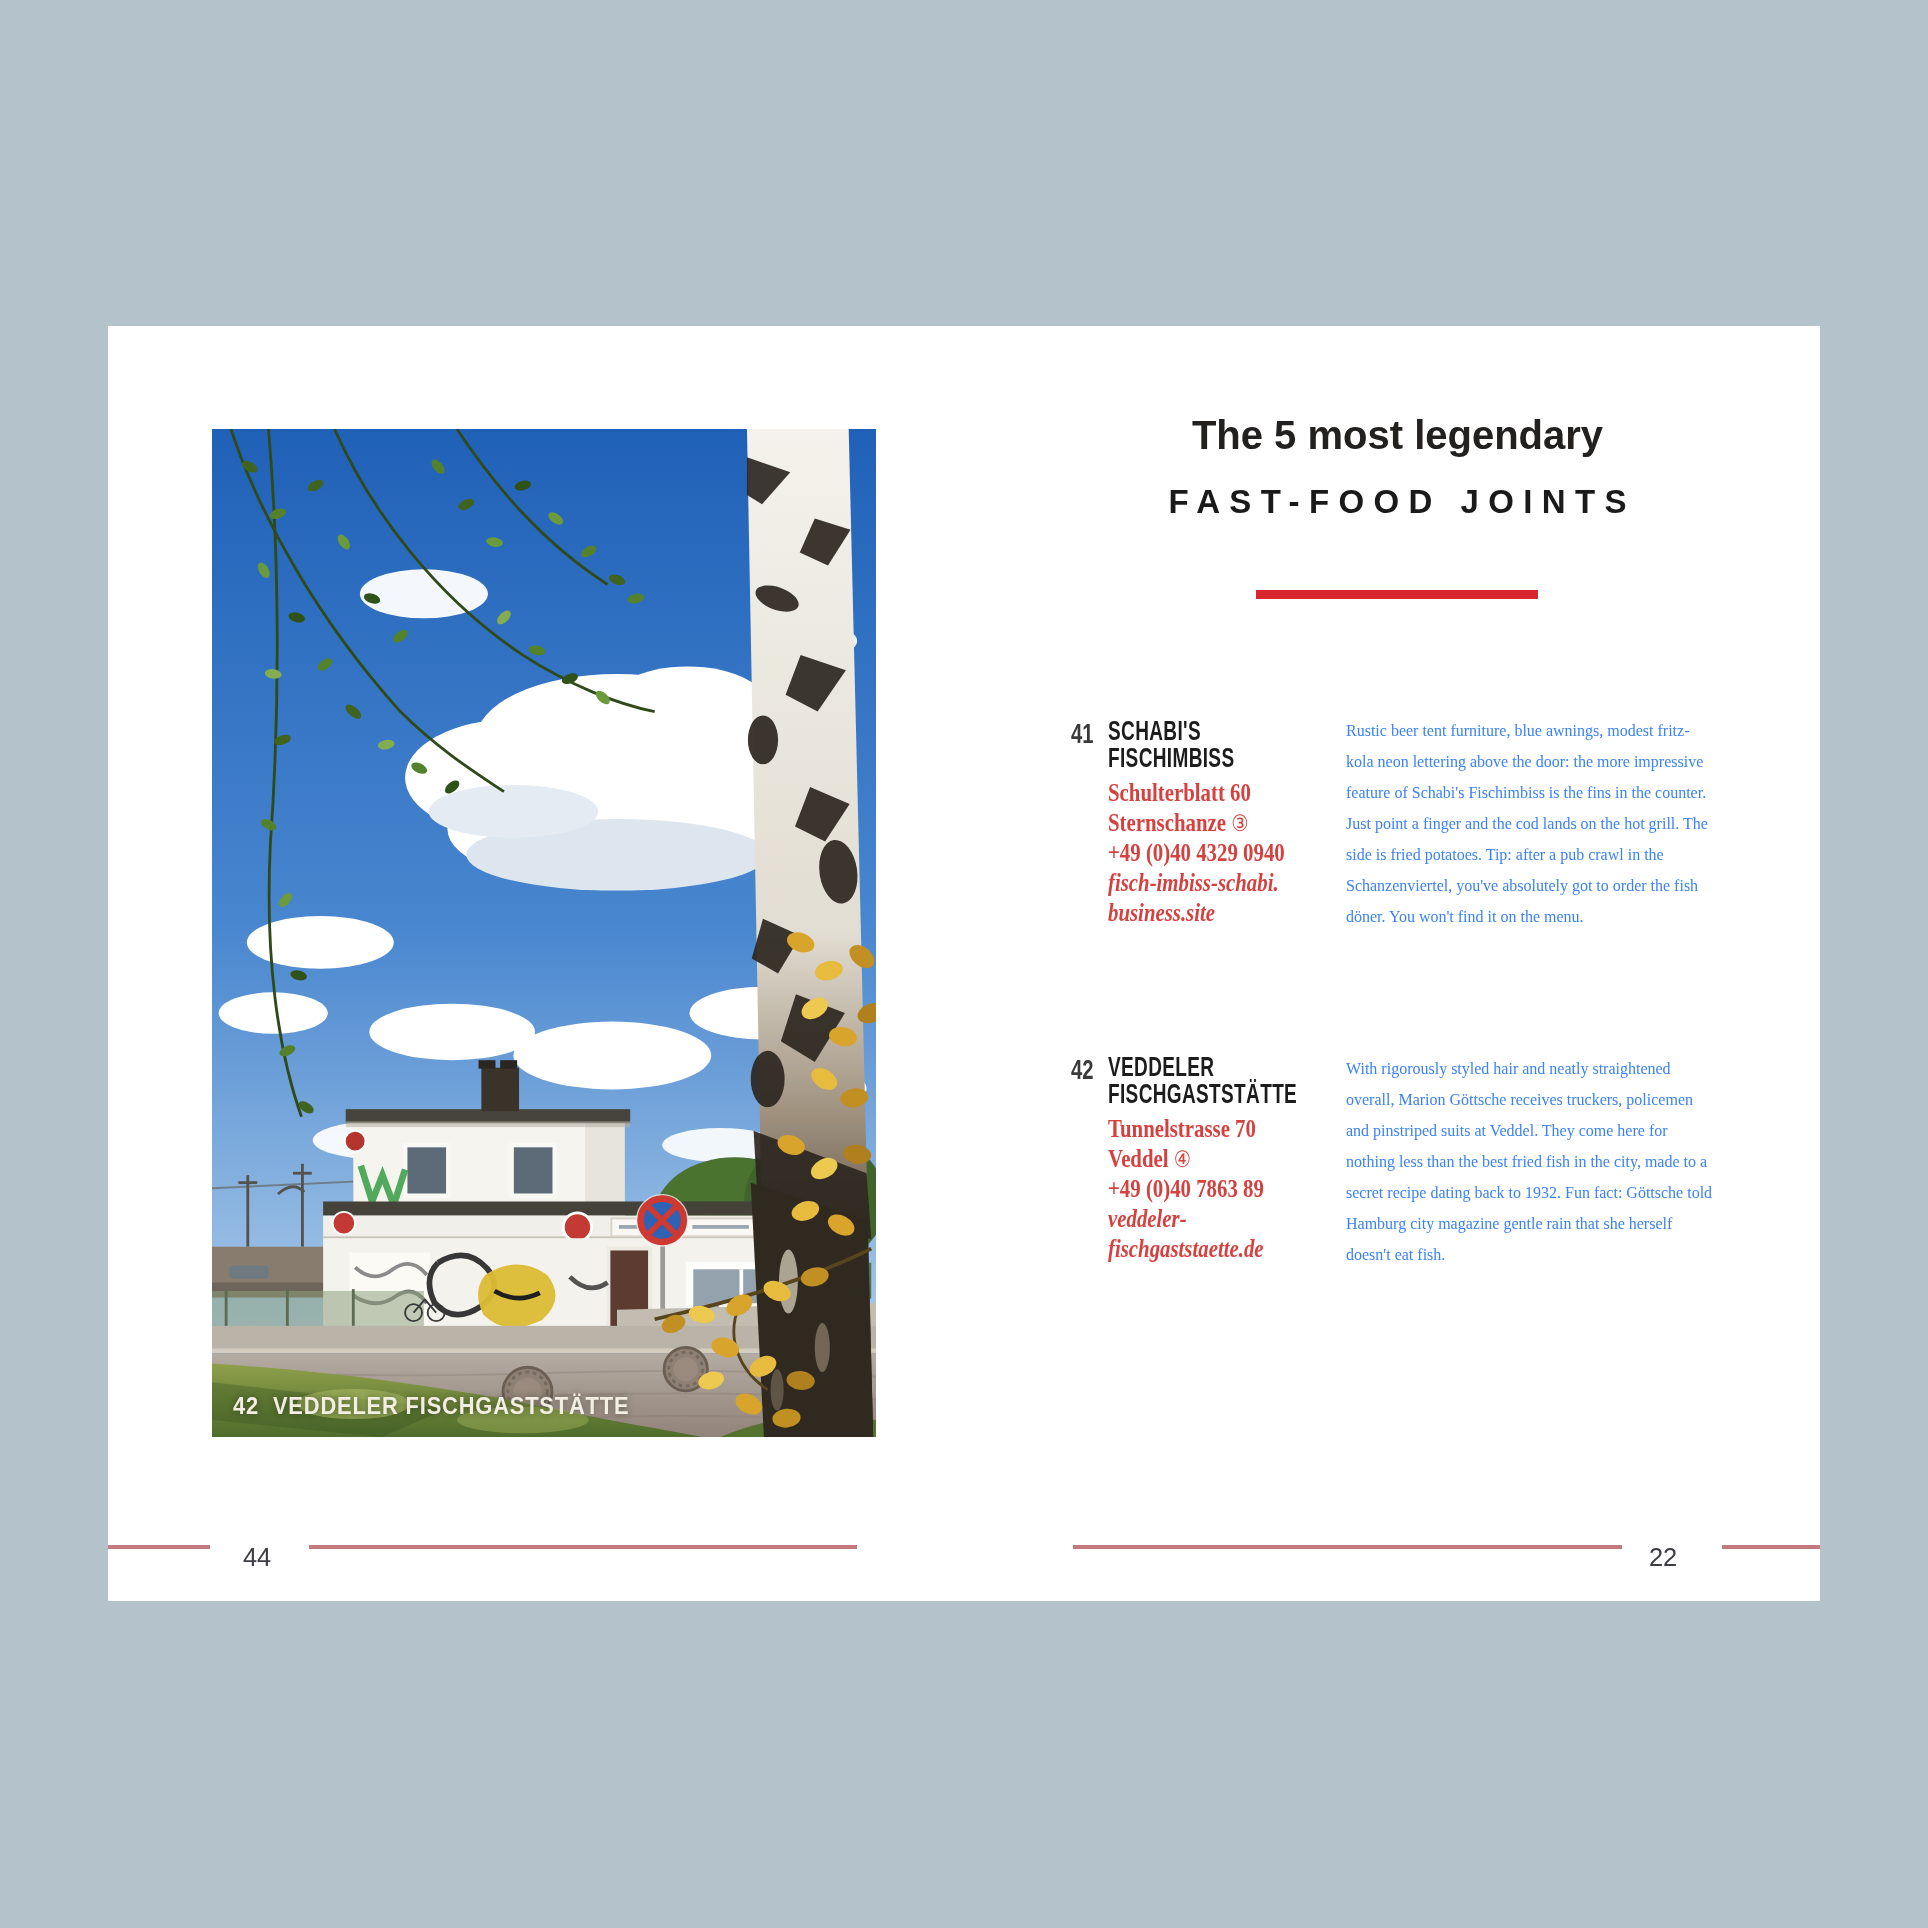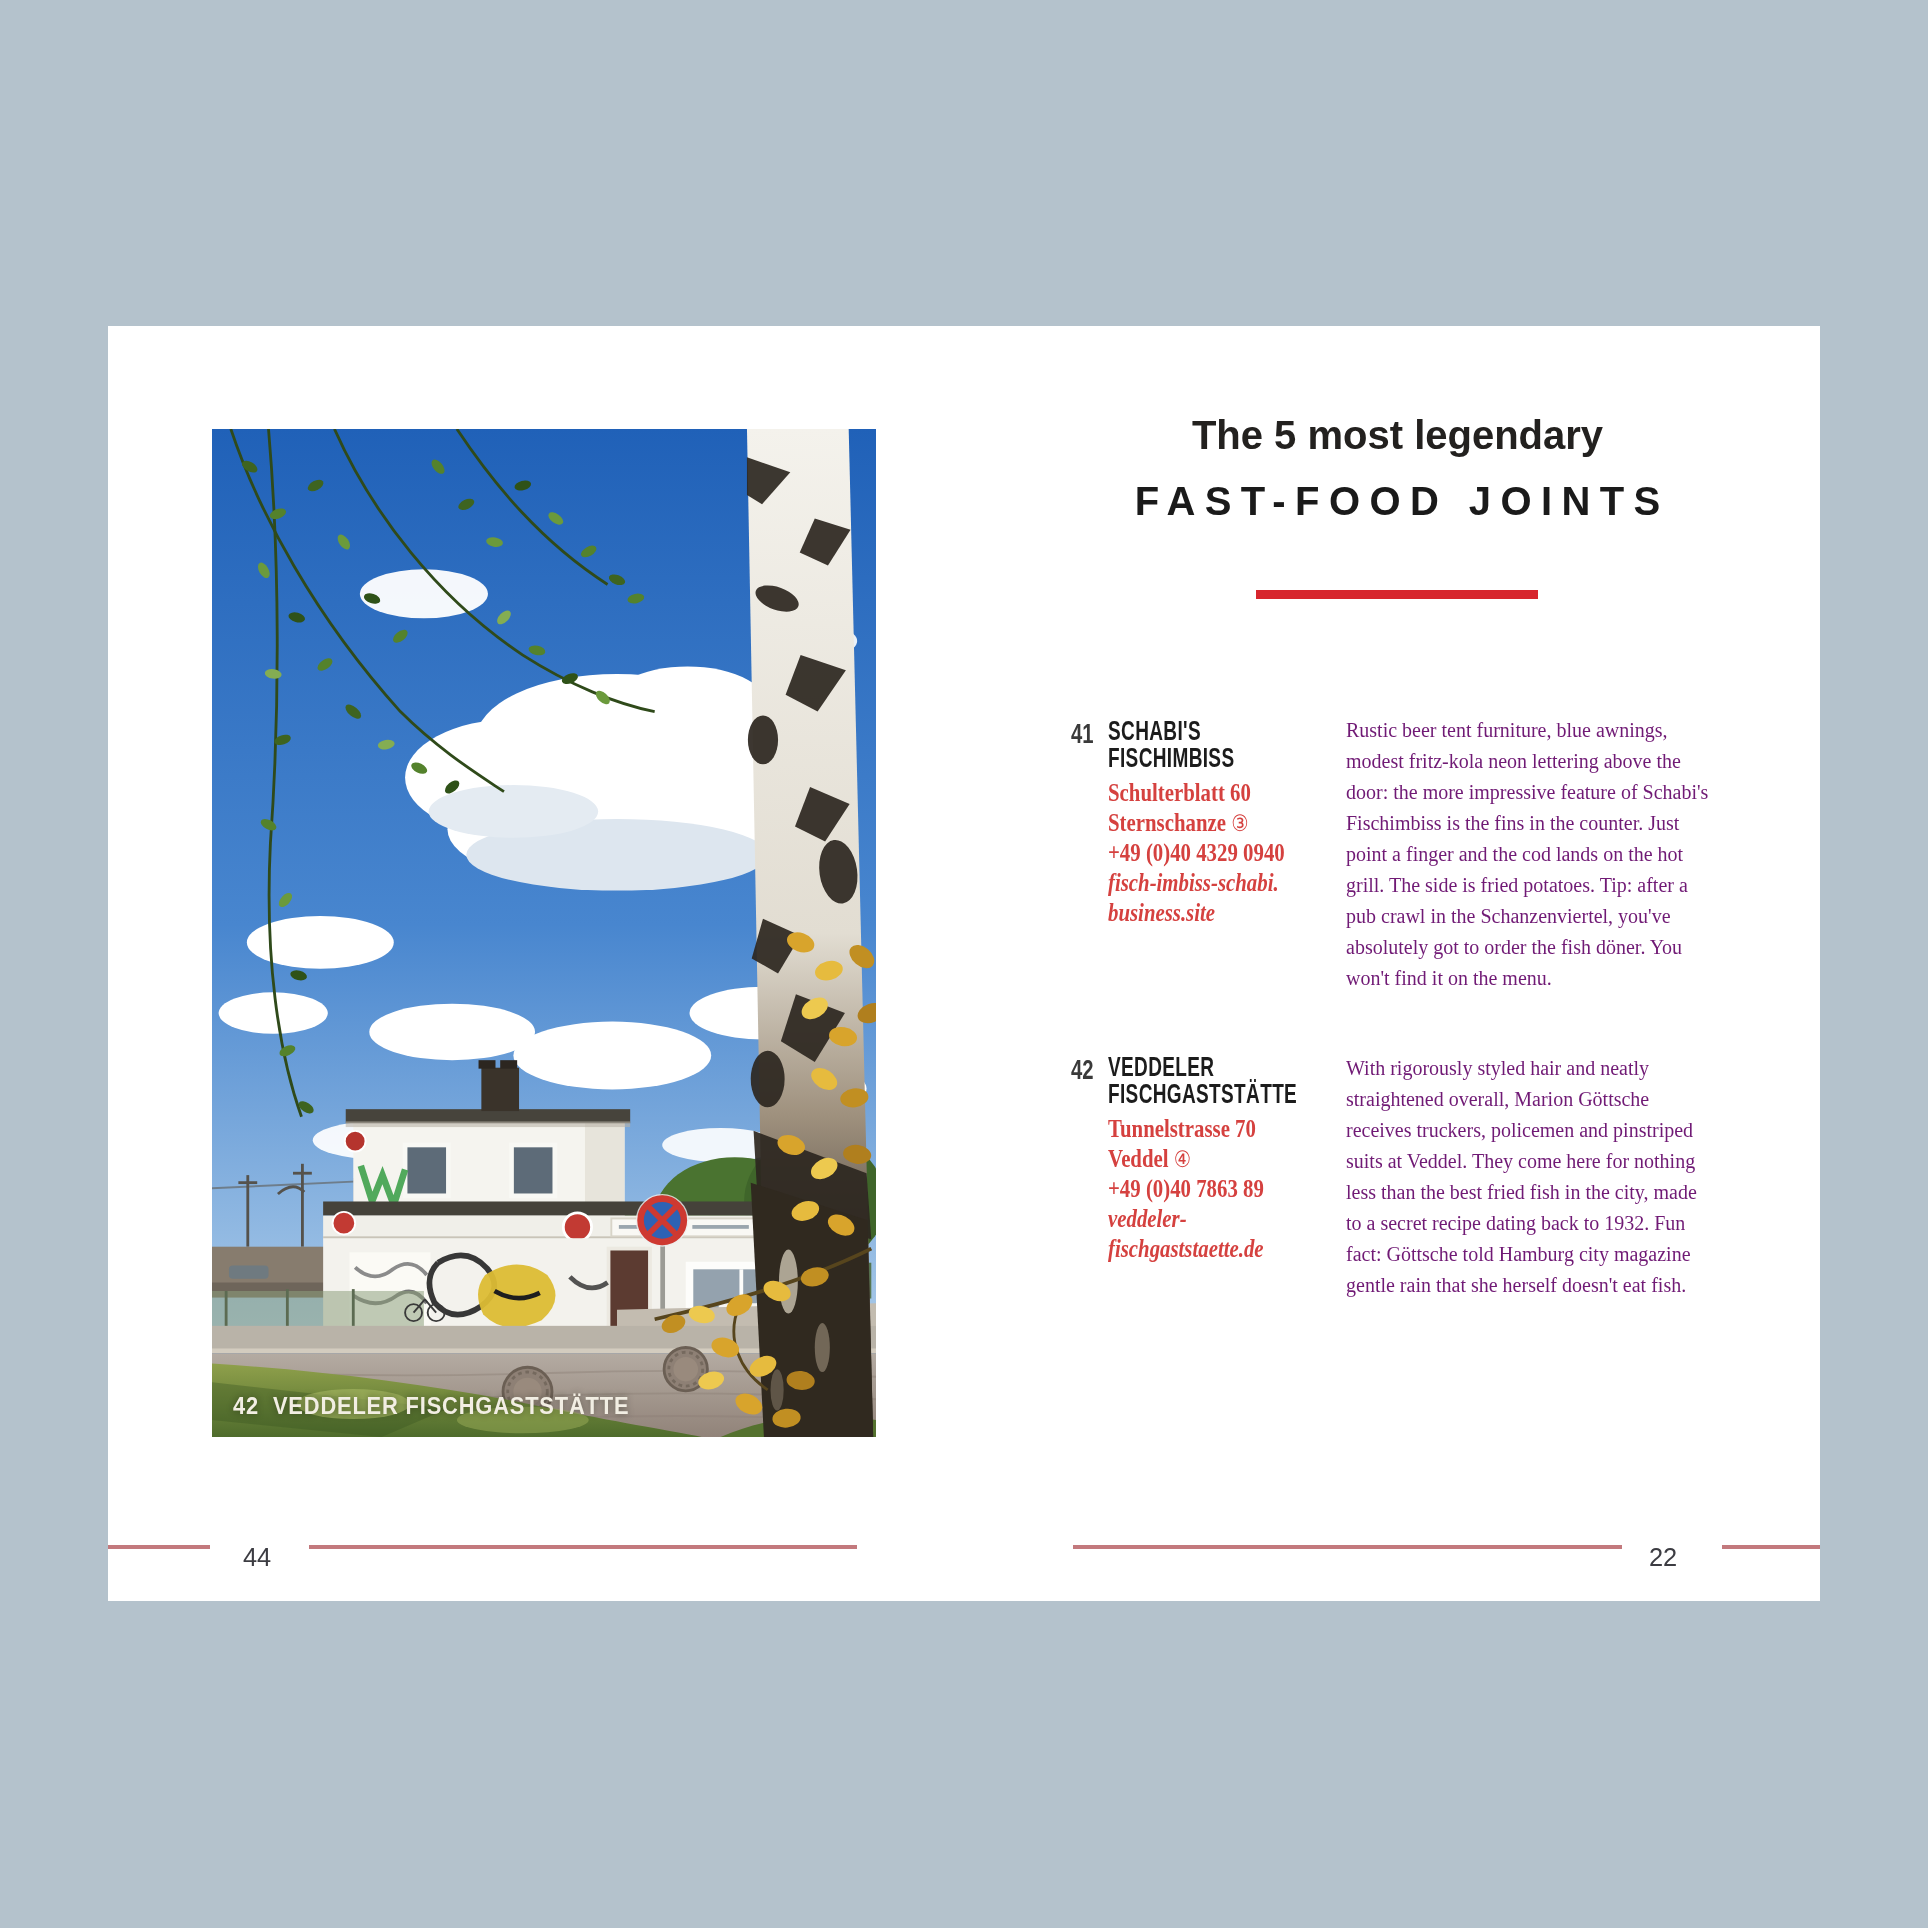--- a/index.html
+++ b/index.html
@@ -11,34 +11,34 @@
   .photo{position:absolute;left:104px;top:103px;width:664px;height:1008px;overflow:hidden;background:#4886cf;}
   .photo svg{display:block;width:664px;height:1008px;}
   .photo-caption{position:absolute;left:21px;top:964px;display:flex;gap:15px;color:#f2eee3;
     font-weight:bold;font-size:23.5px;letter-spacing:0.9px;transform:scaleX(.93);transform-origin:left top;
     text-shadow:0 0 7.5px rgba(20,25,10,.45);white-space:nowrap;}
 
   
   .kicker{position:absolute;left:960px;top:83px;width:659px;text-align:center;
     font-weight:600;font-size:40px;line-height:53px;color:#23211f;}
   .big-title{position:absolute;left:960px;top:149px;width:659px;text-align:center;
-    font-weight:bold;font-size:40px;line-height:53px;letter-spacing:9.4px;text-indent:9.4px;color:#1a1a1a;white-space:nowrap;}
+    font-weight:bold;font-size:33px;line-height:53px;letter-spacing:9.4px;text-indent:9.4px;color:#1a1a1a;white-space:nowrap;}
   .title-rule{position:absolute;left:1148px;top:264px;width:282px;height:9.4px;background:#d7262e;}
 
   
   .entry-num{position:absolute;width:56px;font-weight:700;font-size:27px;line-height:28px;color:#3a3a3a;
     transform:scaleX(.75);transform-origin:left top;}
   .entry-name{position:absolute;width:395px;font-weight:bold;font-size:28px;line-height:27px;color:#1c1c1c;
     transform:scaleX(.68);transform-origin:left top;letter-spacing:0.5px;}
   .entry-details{position:absolute;width:377px;font-family:"Liberation Serif",serif;font-weight:bold;
     font-size:24.5px;line-height:30px;color:#d5413f;transform:scaleX(.85);transform-origin:left top;}
   .entry-details .site{font-style:italic;}
   .entry-details .marker{font-family:"DejaVu Sans",sans-serif;font-weight:normal;font-size:22.6px;}
-  .entry-desc{position:absolute;width:369px;font-family:"Liberation Serif",serif;font-size:20px;
-    line-height:31px;color:#701a75;text-align:left;}
+  .entry-desc{position:absolute;width:369px;font-family:"Liberation Serif",serif;font-size:16px;
+    line-height:31px;color:#3b82f6;text-align:left;}
   .entry-desc .it{}
 
   
   .foot-rule{position:absolute;top:1219px;height:3.8px;background:#c3797d;}
   .rule-a{left:0;width:102px;}
   .rule-b{left:201px;width:548px;}
   .rule-c{left:965px;width:549px;}
   .rule-d{left:1614px;width:98px;}
   .page-num{position:absolute;top:1203px;width:56px;text-align:center;font-size:25.4px;line-height:32px;color:#3c3c42;margin-top:12px;}
   .pn-left{left:121px;}

